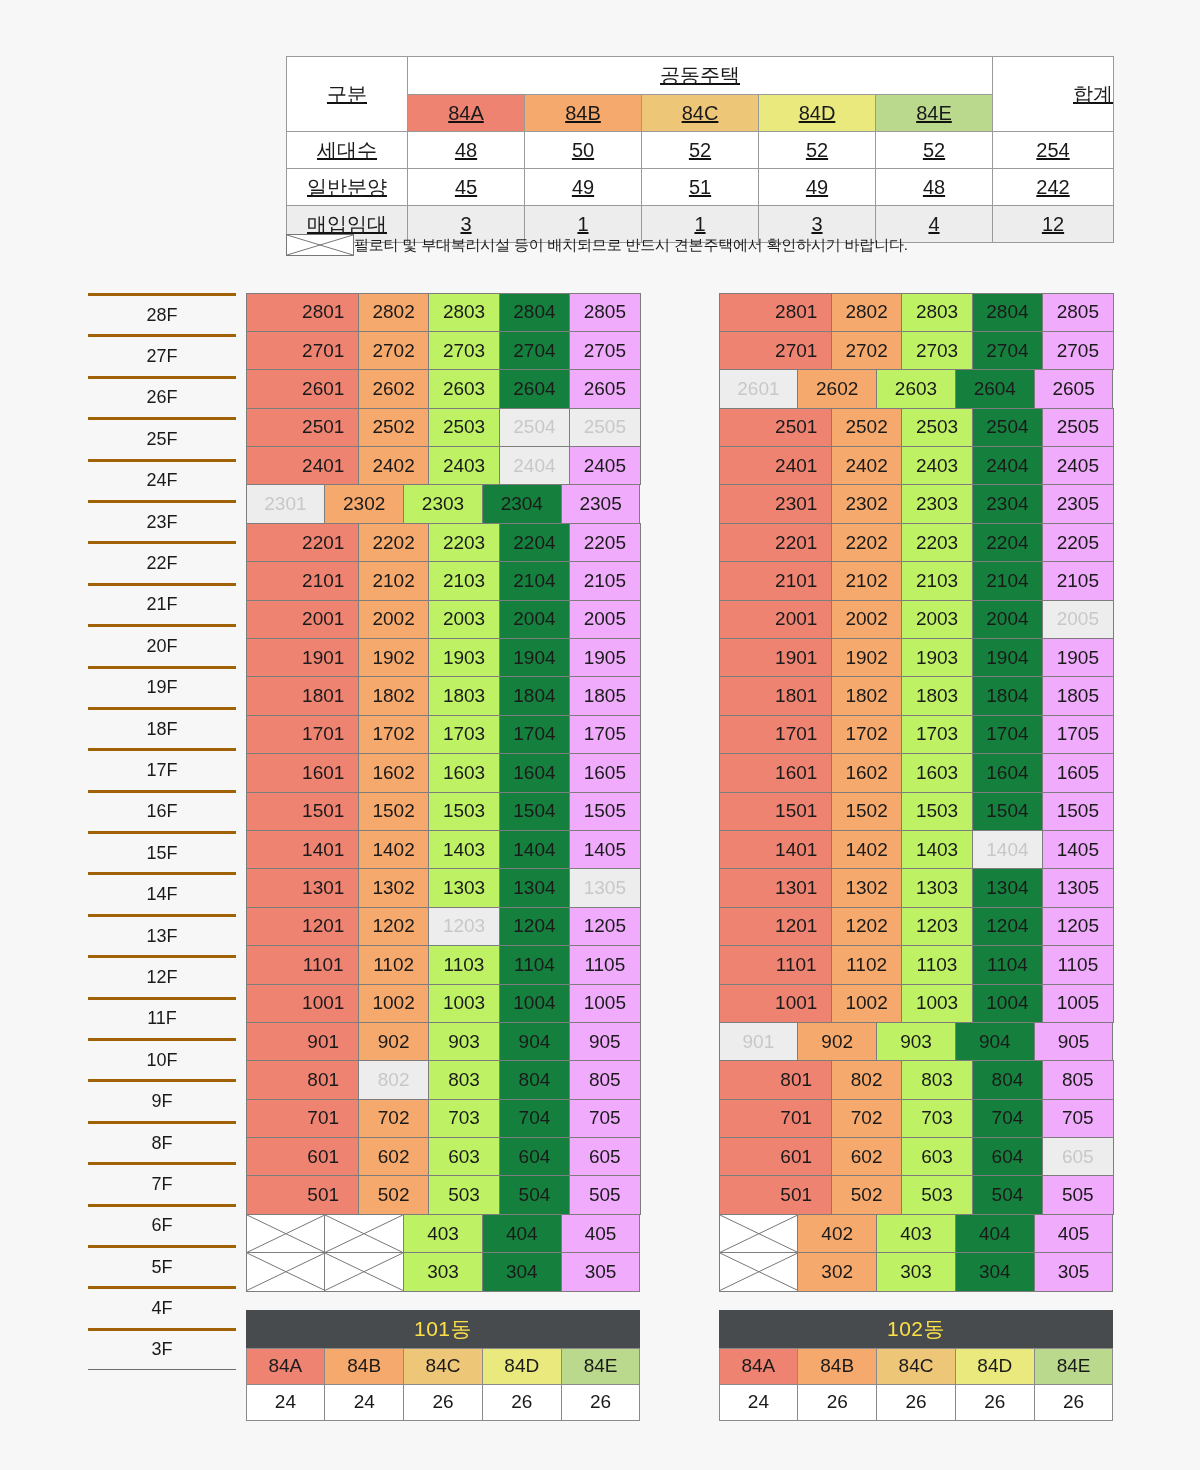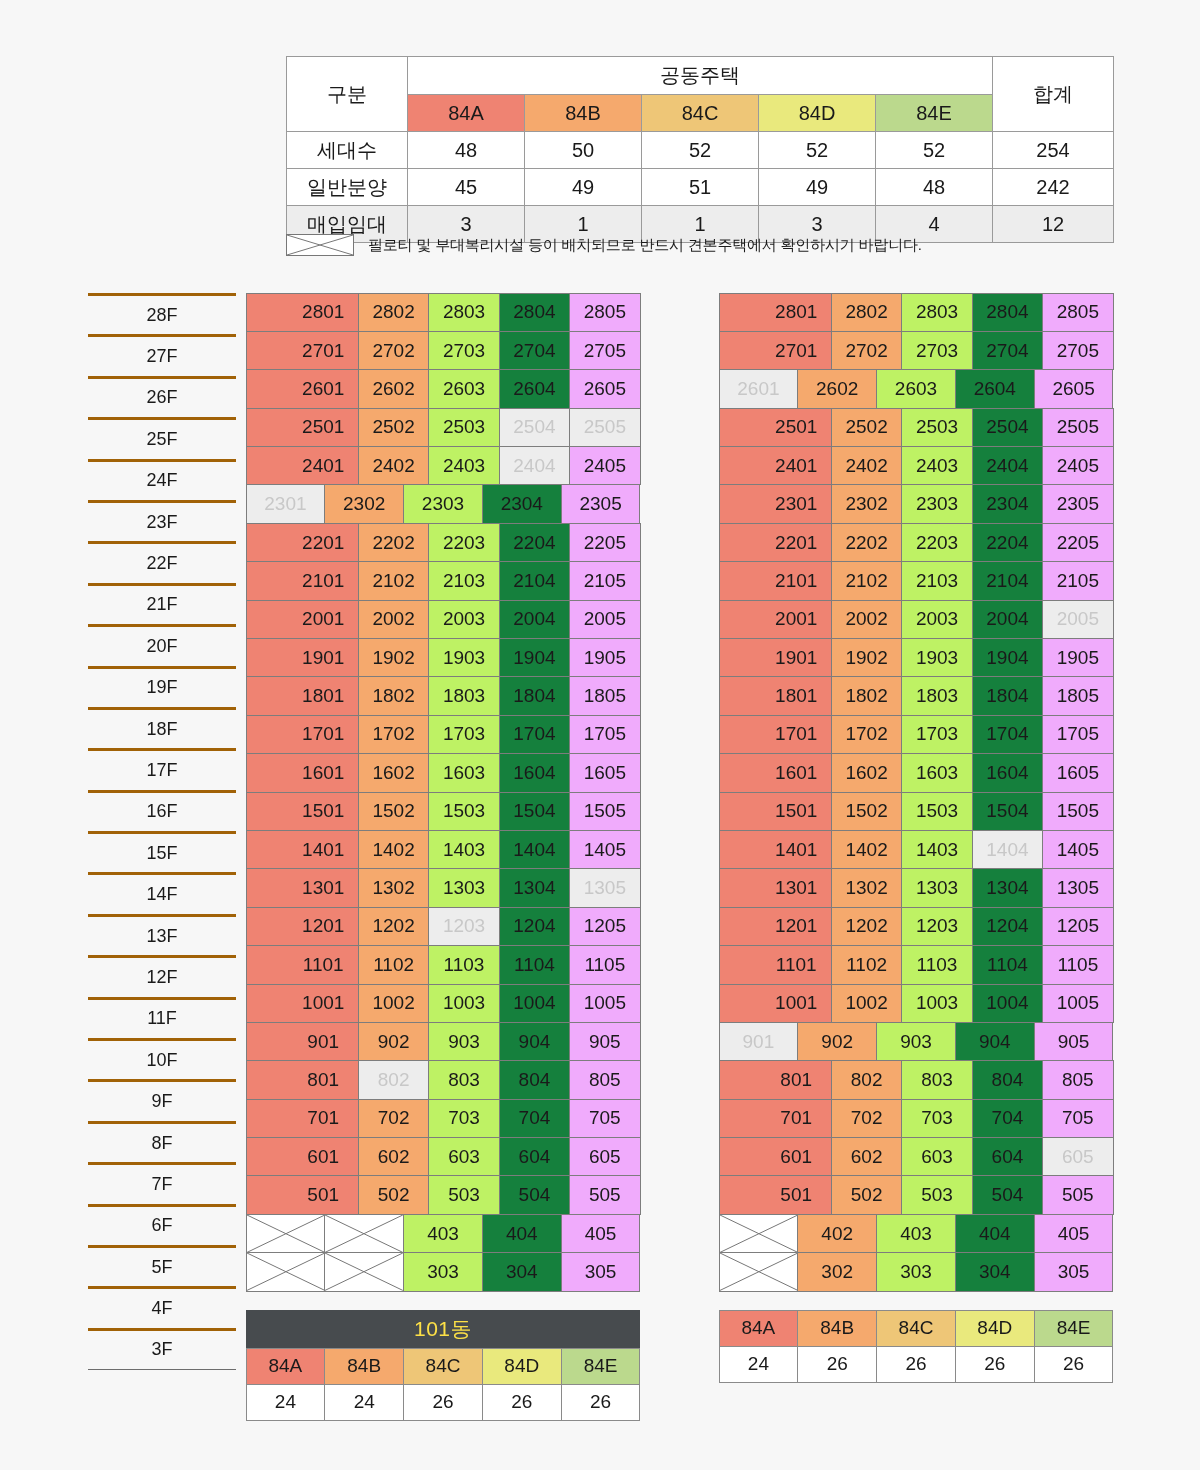--- a/index.html
+++ b/index.html
@@ -21,51 +21,51 @@
     position: absolute;
     left: 286px;
     top: 56px;
     width: 828px;
   }
   table.summary {
     border-collapse: collapse;
     width: 100%;
     background: #bef264;
     table-layout: fixed;
+    text-decoration: underline;
   }
   table.summary th, table.summary td {
     border: 1px solid #9a9a9a;
     text-align: center;
     font-size: 20px;
     font-weight: normal;
     color: #1a1a1a;
     background: #fff;
     height: 36px;
     padding: 0;
     line-height: 36px;
     white-space: nowrap;
   }
   table.summary .col-gubun { width: 120px; }
-  table.summary .col-total { width: 120px; }
+  table.summary .col-total { width: 120px; text-align: right; }
   table.summary .tall { height: 74px; line-height: 74px; }
   table.summary tr.rent td { background: #ededed; }
   .t-84A { background: #ef8372 !important; }
   .t-84B { background: #f5a96d !important; }
   .t-84C { background: #eec677 !important; }
   .t-84D { background: #e9e97d !important; }
   .t-84E { background: #bbd98d !important; }
 
   
   .legend {
     position: absolute;
     left: 286px;
     top: 234px;
     display: flex;
     align-items: center;
-    gap: 14px;
     justify-content: center;
   }
   .legend-swatch {
     width: 66px;
     height: 20px;
     border: 1px solid #777;
     background: #fff;
     position: relative;
   }
   .legend-swatch svg { display: block; }
@@ -670,20 +670,21 @@
     </div>
     <div class="bfooter-row">
       <div class="bfooter-cell">24</div>
       <div class="bfooter-cell">24</div>
       <div class="bfooter-cell">26</div>
       <div class="bfooter-cell">26</div>
       <div class="bfooter-cell">26</div>
     </div>
   </div>
 <div class="bfooter bldg-right" id="footer-1">
+    <div class="bfooter-title">102동</div>
     <div class="bfooter-row">
       <div class="bfooter-cell h84A">84A</div>
       <div class="bfooter-cell h84B">84B</div>
       <div class="bfooter-cell h84C">84C</div>
       <div class="bfooter-cell h84D">84D</div>
       <div class="bfooter-cell h84E">84E</div>
     </div>
     <div class="bfooter-row">
       <div class="bfooter-cell">24</div>
       <div class="bfooter-cell">26</div>

